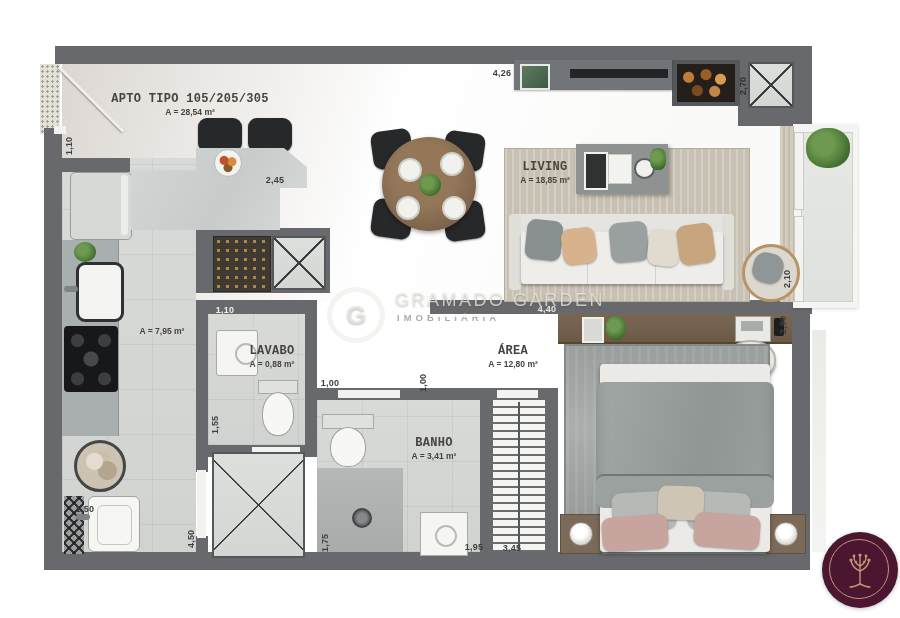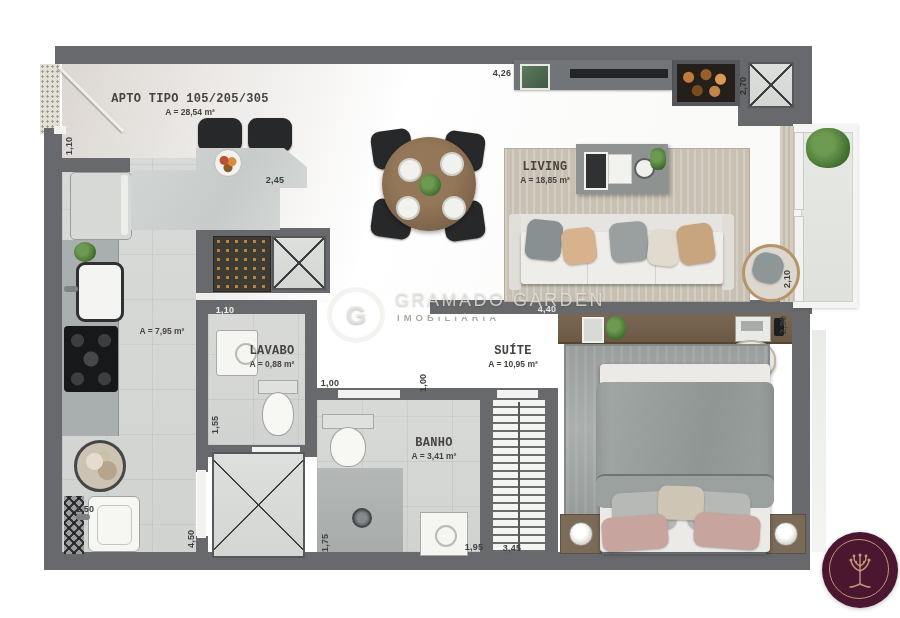--- a/index.html
+++ b/index.html
@@ -226,22 +226,22 @@
   </div>
   <div class="room-label" style="left:240px;top:344px;width:64px;">
     <div class="nm">LAVABO</div>
     <div class="ar">A = 0,88 m²</div>
   </div>
   <div class="room-label" style="left:400px;top:436px;width:68px;">
     <div class="nm">BANHO</div>
     <div class="ar">A = 3,41 m²</div>
   </div>
   <div class="room-label" style="left:480px;top:344px;width:66px;">
-    <div class="nm">SUÍTE</div>
-    <div class="ar">A = 10,95 m²</div>
+    <div class="nm">ÁREA</div>
+    <div class="ar">A = 12,80 m²</div>
   </div>
 
   <div class="dim" style="left:487px;top:68px;width:30px;height:10px;">4,26</div>
   <div class="dim v" style="left:738px;top:70px;width:10px;height:32px;color:#2e3032;">2,70</div>
   <div class="dim v" style="left:64px;top:130px;width:10px;height:32px;">1,10</div>
   <div class="dim" style="left:250px;top:174px;width:34px;height:12px;margin-left:8px;">2,45</div>
   <div class="dim" style="left:210px;top:305px;width:30px;height:10px;color:#f0f0ec;">1,10</div>
   <div class="dim v" style="left:210px;top:410px;width:10px;height:30px;">1,55</div>
   <div class="dim" style="left:315px;top:378px;width:30px;height:10px;">1,00</div>
   <div class="dim v" style="left:418px;top:368px;width:10px;height:30px;">1,00</div>

